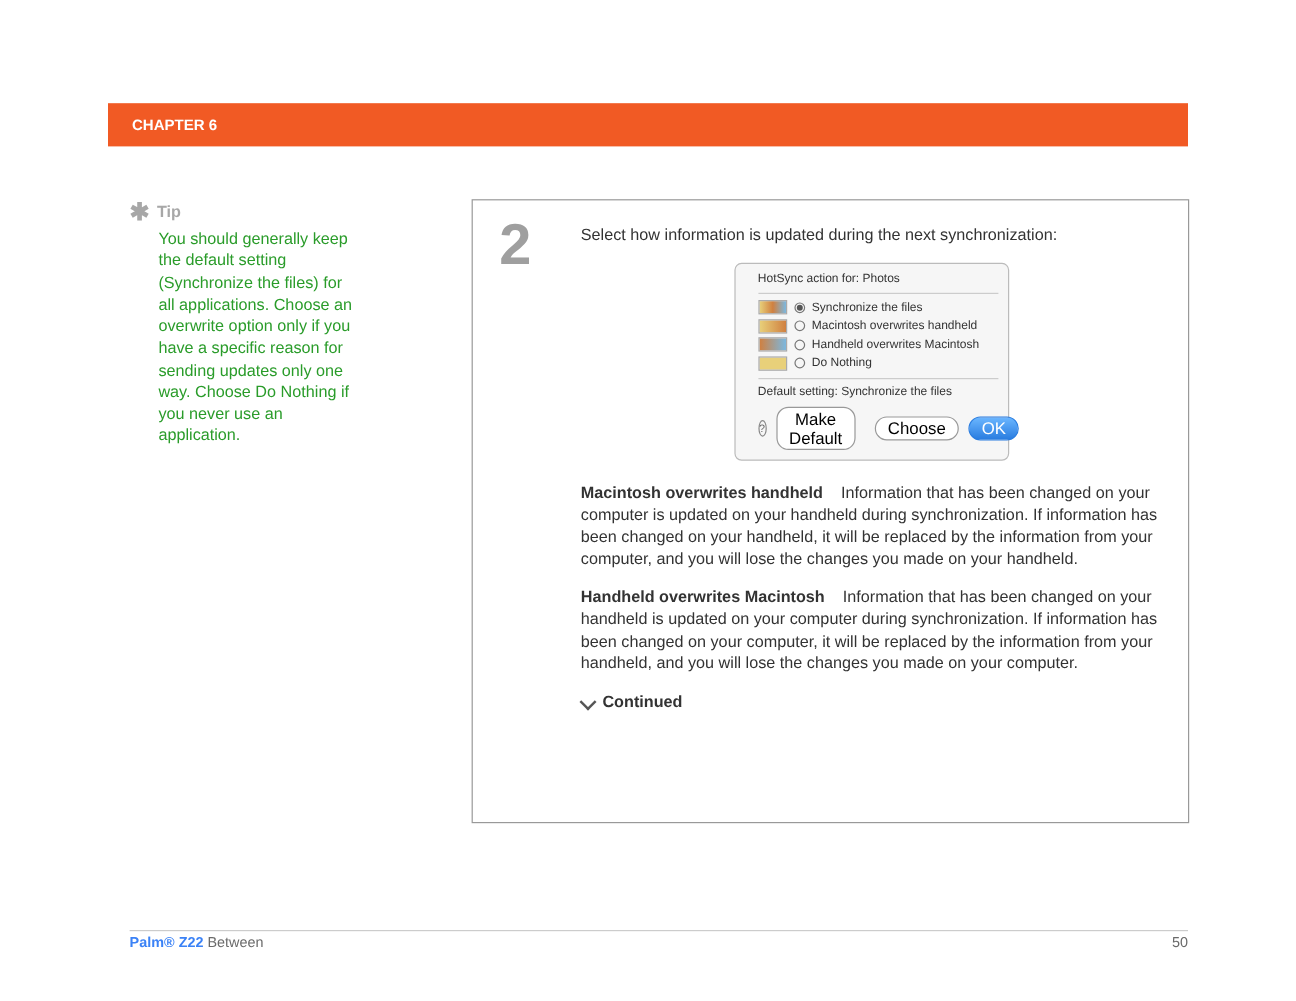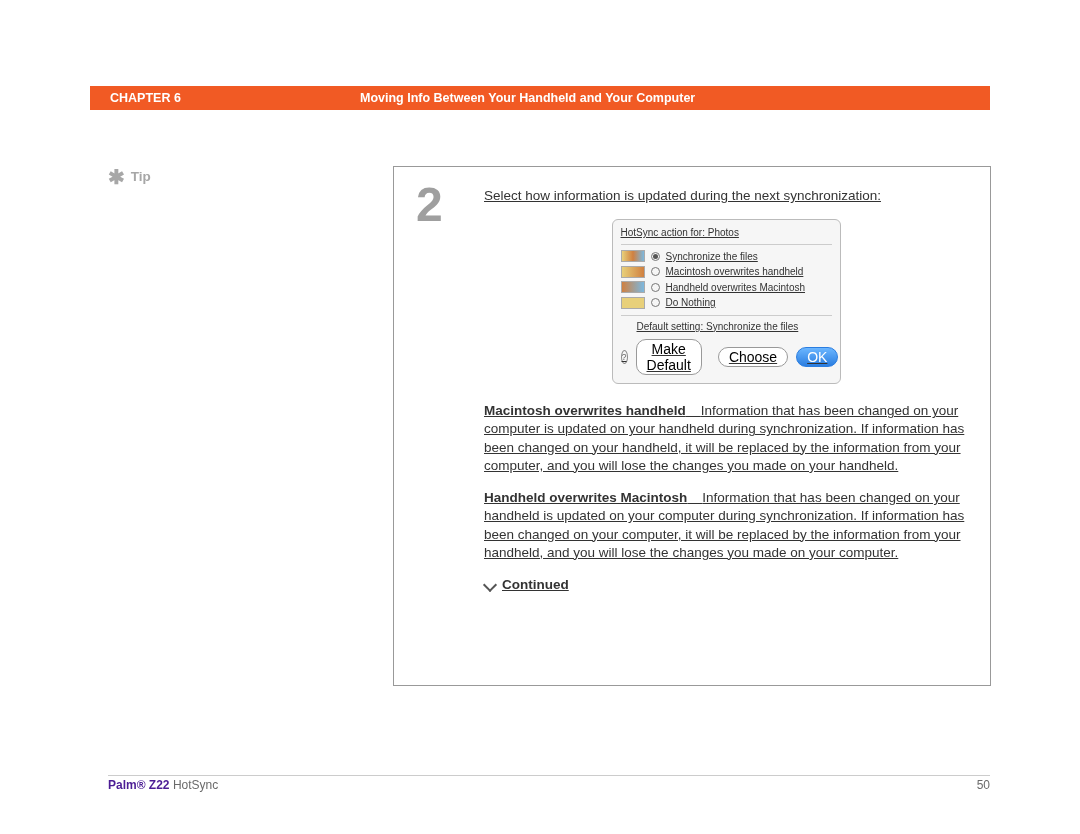--- a/index.html
+++ b/index.html
@@ -10,21 +10,21 @@
     font-family: "Helvetica Neue", Arial, sans-serif;
     position: relative;
     color: #333;
     font-size: 14px;
   }
   .header-bar {
     position: absolute;
     top: 86px;
     left: 90px;
     right: 90px;
-    height: 24px;
+    height: 36px;
     background: #f15a24;
     display: flex;
     align-items: center;
     color: #fff;
     font-size: 12.5px;
     font-weight: bold;
   }
   .chapter-label { margin-left: 20px; width: 250px; }
   .chapter-title { }
   .sidebar {
@@ -58,52 +58,51 @@
     color: #9f9f9f;
     font-family: Arial, sans-serif;
     line-height: 1;
     width: 44px;
   }
   .step-content {
     flex: 1;
     font-size: 13.5px;
     line-height: 1.35;
     margin-top: 6px;
-    text-decoration: underline;
   }
   .step-intro { margin-bottom: 14px; }
   .dialog-wrap { display:flex; justify-content:center; margin-bottom: 18px; }
   .dialog {
     width: 229px;
     border: 1px solid #bbb;
     border-radius: 6px;
     background: #f6f6f6;
     font-size: 10px;
-    padding: 6px 8px 8px 8px;
+    padding: 6px 8px 8px 19px;
     font-family: "Lucida Grande", sans-serif;
     color: #333;
   }
   .dialog-title { font-size: 10px; margin-bottom: 4px; }
   .dialog hr { border: none; border-top: 1px solid #ccc; margin: 4px 0; }
   .opt-row { display:flex; align-items:center; gap: 6px; padding: 1px 0; }
   .swatch {
     width: 24px; height: 12px;
     display:inline-block;
     border: 1px solid #aaa;
     background: linear-gradient(90deg,#e8d07a 0%,#d08040 50%,#7bb8e0 100%);
   }
   .swatch.s2 { background: linear-gradient(90deg,#e8d07a 0%,#d08040 100%); }
   .swatch.s3 { background: linear-gradient(90deg,#d08040 0%,#7bb8e0 100%); }
   .swatch.s4 { background: linear-gradient(90deg,#e8d07a 0%,#e8d07a 100%); }
   .radio {
     width: 9px; height: 9px; border: 1px solid #777; border-radius: 50%;
     display:inline-flex; align-items:center; justify-content:center;
   }
   .radio.checked::after { content:""; width:5px; height:5px; background:#555; border-radius:50%; display:block; }
-  .dialog-default { margin: 4px 0 6px 16px; }
+  .dialog-default { margin: 4px 0 6px 0; }
   .dialog-buttons { display:flex; align-items:center; gap:8px; }
   .help-circle {
     width: 14px; height: 14px; border: 1px solid #888; border-radius:50%;
     display:inline-flex; align-items:center; justify-content:center;
     font-size: 9px; color:#666;
   }
   .mac-btn {
     border: 1px solid #999;
     background: #fff;
     border-radius: 10px;
@@ -137,41 +136,41 @@
     transform: rotate(45deg);
     top:1px; left:1px;
   }
   .footer {
     position:absolute;
     bottom: 42px;
     left: 108px; right: 90px;
     display:flex; justify-content:space-between;
     font-size: 12px; color:#6a6a6a;
   }
-  .footer .product b { color:#4c1d95; font-weight:bold; }
+  .footer .product b { color:#3b82f6; font-weight:bold; }
   .footer-line {
     position:absolute;
     bottom: 58px;
     left: 108px; right: 90px;
     border-top: 1px solid #ccc;
   }
 </style>
 </head>
 <body>
 
 <div class="header-bar">
   <div class="chapter-label">CHAPTER 6</div>
-  <div class="chapter-title">Moving Info Between Your Handheld and Your Computer</div>
 </div>
 
 <div class="sidebar">
   <div class="tip-head">
     <span class="asterisk">✱</span>
     <span>Tip</span>
   </div>
+  <div class="tip-body">You should generally keep the default setting (Synchronize the files) for all applications. Choose an overwrite option only if you have a specific reason for sending updates only one way. Choose Do Nothing if you never use an application.</div>
 </div>
 
 <div class="main-panel">
   <div class="step-row">
     <div class="step-num">2</div>
     <div class="step-content">
       <div class="step-intro">Select how information is updated during the next synchronization:</div>
 
       <div class="dialog-wrap">
         <div class="dialog">
@@ -222,16 +221,16 @@
         <span class="arrow-down-right"></span>
         <span>Continued</span>
       </div>
     </div>
   </div>
 </div>
 
 <div class="footer-line"></div>
 <div class="footer">
   <div class="product">
-    <b>Palm® Z22</b><span> HotSync</span>
+    <b>Palm® Z22</b><span> Between</span>
   </div>
   <div>50</div>
 </div>
 
 </body></html>

